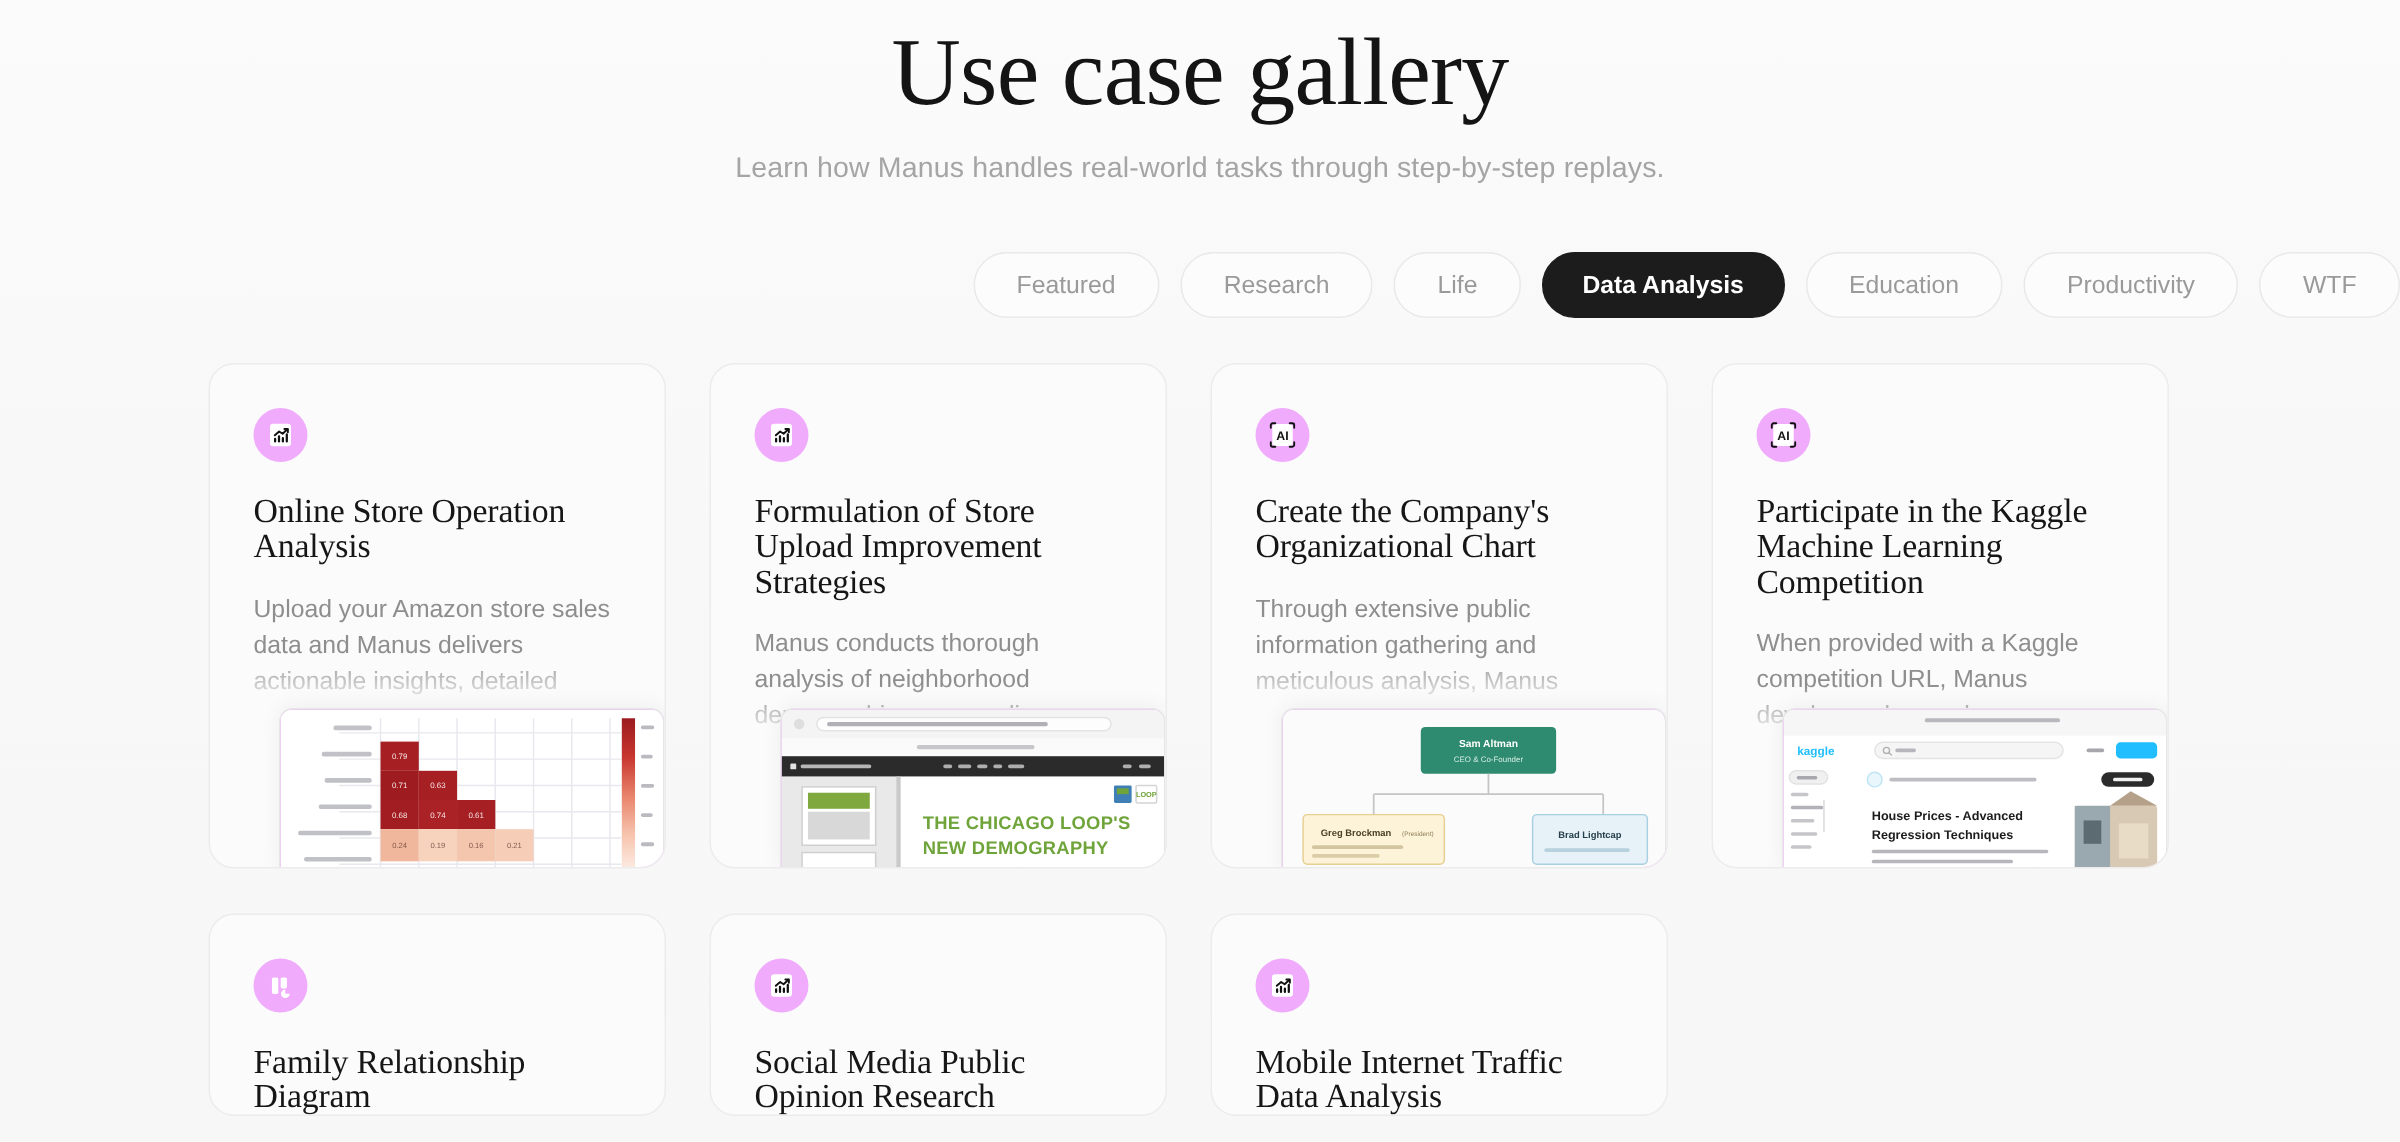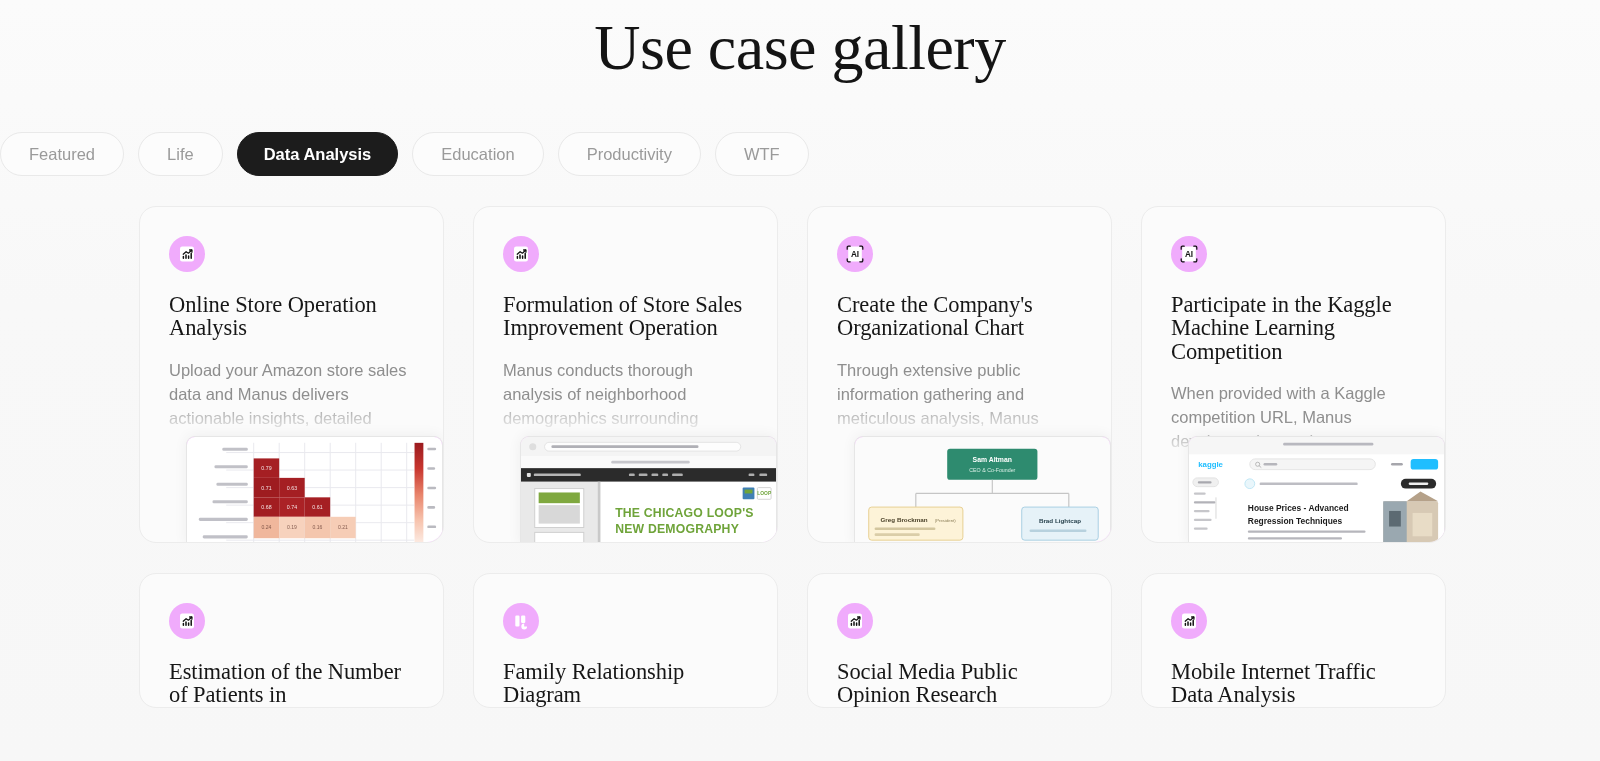--- a/index.html
+++ b/index.html
@@ -45,21 +45,21 @@
     font-size: 19px;
     font-weight: 400;
     color: #a5a5a5;
     letter-spacing: 0.1px;
   }
 
   
   .filters {
     margin-top: 44px;
     display: flex;
-    justify-content: flex-start;
+    justify-content: flex-end;
     align-items: center;
     gap: 14px;
   }
 
   .pill {
     height: 44px;
     padding: 0 28px;
     display: inline-flex;
     align-items: center;
     justify-content: center;
@@ -154,24 +154,26 @@
   .row2 .card { height: 135px; }
   .row2 .card .card-title { margin-top: 21px; }
 </style>
 </head>
 <body>
 
 <div class="page">
 
   <div class="hero">
     <h1 class="hero-title">Use case gallery</h1>
+    <p class="hero-sub">Learn how Manus handles real-world tasks through step-by-step replays.</p>
   </div>
 
   <div class="filters">
     <button class="pill">Featured</button>
+    <button class="pill">Research</button>
     <button class="pill">Life</button>
     <button class="pill active">Data Analysis</button>
     <button class="pill">Education</button>
     <button class="pill">Productivity</button>
     <button class="pill">WTF</button>
   </div>
 
   <div class="grid">
 
     <div class="card">
@@ -255,21 +257,21 @@
 
     <div class="card">
       <div class="card-icon">
         <svg width="20" height="20" viewBox="0 0 20 20" fill="none">
           <rect x="3" y="2.5" width="14" height="15" rx="2.2" fill="#fff"></rect>
           <path d="M6.4 12.6V14.3M9 10.9V14.3M11.6 12.1V14.3M14.2 9.6V14.3" stroke="#111" stroke-width="1.5" stroke-linecap="round"></path>
           <path d="M6.2 10.2L9.1 7.7L11.4 9.2L14.6 6.2" stroke="#111" stroke-width="1.3" stroke-linecap="round" stroke-linejoin="round"></path>
           <path d="M12.6 6.0H14.9V8.2" stroke="#111" stroke-width="1.3" stroke-linecap="round" stroke-linejoin="round"></path>
         </svg>
       </div>
-      <div class="card-title">Formulation of Store Sales Improvement Operation</div>
+      <div class="card-title">Formulation of Store Upload Improvement Strategies</div>
       <div class="card-desc">Manus conducts thorough analysis of neighborhood demographics surrounding</div>
       <div class="thumb">
         <svg viewBox="0 0 260 112" preserveAspectRatio="none">
           <rect width="260" height="112" fill="#fff"></rect>
 
           <rect x="0" y="0" width="260" height="20" fill="#f4f4f4"></rect>
           <circle cx="12" cy="10" r="3.6" fill="#dedede"></circle>
           <rect x="24" y="5.5" width="200" height="9" rx="4.5" fill="#fdfdfd" stroke="#e3e3e3"></rect>
           <g fill="#9a9aa2" opacity="0.78">
             <rect x="31" y="8.6" width="150" height="2.8" rx="1.3"></rect>
@@ -403,62 +405,51 @@
           <rect x="228" y="78" width="20" height="24" fill="#e8dcc6"></rect>
           <path d="M222 66 L236 56 L254 66 Z" fill="#b5a189"></path>
         </svg>
       </div>
     </div>
 
   </div>
 
   <div class="grid row2">
 
+
+    <div class="card">
+      <div class="card-icon">
+        <svg width="20" height="20" viewBox="0 0 20 20" fill="none">
+          <rect x="4.3" y="4.6" width="4.2" height="11" rx="1.1" fill="#fff"></rect>
+          <rect x="10.1" y="4.6" width="4.2" height="7.4" rx="1.1" fill="#fff"></rect>
+          <path d="M13.2 12.6a2.9 2.9 0 102.9 2.9h-2.9v-2.9z" fill="#fff"></path>
+        </svg>
+      </div>
+      <div class="card-title">Family Relationship Diagram</div>
+    </div>
+
     <div class="card">
       <div class="card-icon">
         <svg width="20" height="20" viewBox="0 0 20 20" fill="none">
           <rect x="3" y="2.5" width="14" height="15" rx="2.2" fill="#fff"></rect>
           <path d="M6.4 12.6V14.3M9 10.9V14.3M11.6 12.1V14.3M14.2 9.6V14.3" stroke="#111" stroke-width="1.5" stroke-linecap="round"></path>
           <path d="M6.2 10.2L9.1 7.7L11.4 9.2L14.6 6.2" stroke="#111" stroke-width="1.3" stroke-linecap="round" stroke-linejoin="round"></path>
           <path d="M12.6 6.0H14.9V8.2" stroke="#111" stroke-width="1.3" stroke-linecap="round" stroke-linejoin="round"></path>
         </svg>
       </div>
-      <div class="card-title">Estimation of the Number of Patients in</div>
-    </div>
-
-    <div class="card">
-      <div class="card-icon">
-        <svg width="20" height="20" viewBox="0 0 20 20" fill="none">
-          <rect x="4.3" y="4.6" width="4.2" height="11" rx="1.1" fill="#fff"></rect>
-          <rect x="10.1" y="4.6" width="4.2" height="7.4" rx="1.1" fill="#fff"></rect>
-          <path d="M13.2 12.6a2.9 2.9 0 102.9 2.9h-2.9v-2.9z" fill="#fff"></path>
-        </svg>
-      </div>
-      <div class="card-title">Family Relationship Diagram</div>
+      <div class="card-title">Social Media Public Opinion Research</div>
     </div>
 
     <div class="card">
       <div class="card-icon">
         <svg width="20" height="20" viewBox="0 0 20 20" fill="none">
           <rect x="3" y="2.5" width="14" height="15" rx="2.2" fill="#fff"></rect>
           <path d="M6.4 12.6V14.3M9 10.9V14.3M11.6 12.1V14.3M14.2 9.6V14.3" stroke="#111" stroke-width="1.5" stroke-linecap="round"></path>
           <path d="M6.2 10.2L9.1 7.7L11.4 9.2L14.6 6.2" stroke="#111" stroke-width="1.3" stroke-linecap="round" stroke-linejoin="round"></path>
           <path d="M12.6 6.0H14.9V8.2" stroke="#111" stroke-width="1.3" stroke-linecap="round" stroke-linejoin="round"></path>
         </svg>
       </div>
-      <div class="card-title">Social Media Public Opinion Research</div>
-    </div>
-
-    <div class="card">
-      <div class="card-icon">
-        <svg width="20" height="20" viewBox="0 0 20 20" fill="none">
-          <rect x="3" y="2.5" width="14" height="15" rx="2.2" fill="#fff"></rect>
-          <path d="M6.4 12.6V14.3M9 10.9V14.3M11.6 12.1V14.3M14.2 9.6V14.3" stroke="#111" stroke-width="1.5" stroke-linecap="round"></path>
-          <path d="M6.2 10.2L9.1 7.7L11.4 9.2L14.6 6.2" stroke="#111" stroke-width="1.3" stroke-linecap="round" stroke-linejoin="round"></path>
-          <path d="M12.6 6.0H14.9V8.2" stroke="#111" stroke-width="1.3" stroke-linecap="round" stroke-linejoin="round"></path>
-        </svg>
-      </div>
       <div class="card-title">Mobile Internet Traffic Data Analysis</div>
     </div>
 
   </div>
 
 </div>
 
 </body></html>

